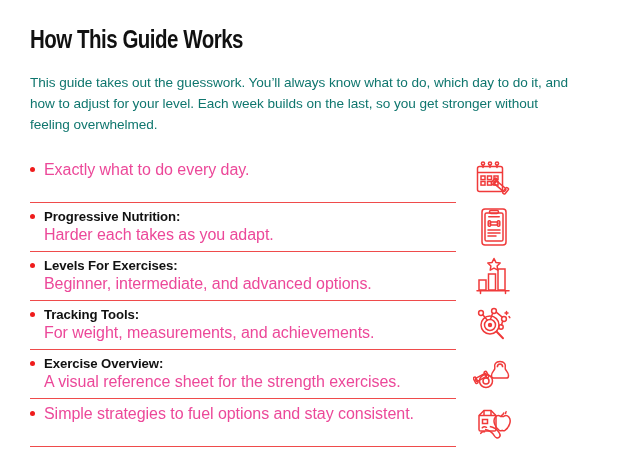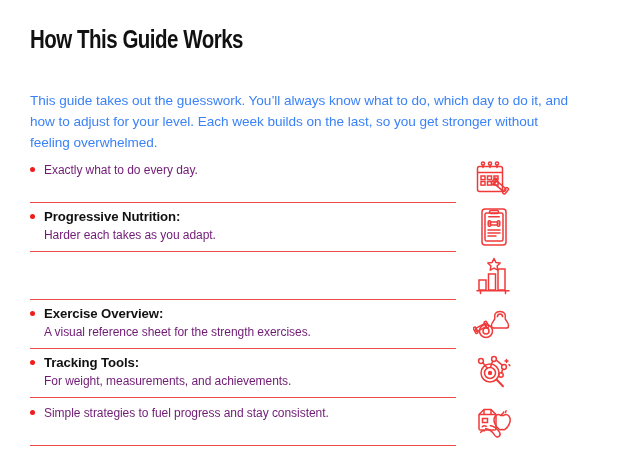--- a/index.html
+++ b/index.html
@@ -31,25 +31,25 @@
     line-height: 30px;
     letter-spacing: -0.6px;
     color: #111111;
     transform: scaleX(0.82);
     transform-origin: left center;
     white-space: nowrap;
   }
   .intro {
     position: absolute;
     left: 30px;
-    top: 90px;
+    top: 72px;
     width: 545px;
     font-size: 13.6px;
     line-height: 21px;
-    color: #3b82f6;
+    color: #0f766e;
     letter-spacing: -0.05px;
   }
   .list {
     position: absolute;
     left: 30px;
     top: 155px;
     width: 426px;
   }
   .item {
     position: relative;
@@ -72,22 +72,22 @@
     background: #ef1c1c;
   }
   .item-title {
     font-size: 13.2px;
     font-weight: bold;
     color: #111111;
     line-height: 17px;
     letter-spacing: -0.1px;
   }
   .item-desc {
-    font-size: 12px;
-    color: #701a75;
+    font-size: 16px;
+    color: #ec4899;
     line-height: 18px;
     letter-spacing: -0.05px;
     margin-top: 1px;
   }
   .item-icon {
     position: absolute;
     right: -60px;
     top: 50%;
     transform: translateY(-50%);
     width: 44px;
@@ -155,49 +155,33 @@
             <rect x="12" y="15" width="8" height="3" rx="1.2"></rect>
             <rect x="10.2" y="13.7" width="2.4" height="5.6" rx="1"></rect>
             <rect x="19.4" y="13.7" width="2.4" height="5.6" rx="1"></rect>
           </g>
           <path d="M10 23h12M10 26h12M10 29h8" stroke-linecap="round"></path>
         </svg>
       </div>
     </div>
 
     <div class="item">
+      <div class="item-text">
+        <span class="bullet"></span>
+        <div class="item-title">Levels For Exercises:</div>
+        <div class="item-desc">Beginner, intermediate, and advanced options.</div>
+      </div>
       <div class="item-icon">
         <svg width="38" height="40" viewBox="0 0 38 40" fill="none" stroke="#f03a3a" stroke-width="1.5">
           <path d="M19 2.5l1.9 3.9 4.3.6-3.1 3 .7 4.2-3.8-2-3.8 2 .7-4.2-3.1-3 4.3-.6z" stroke-linejoin="round"></path>
           <rect x="4" y="24" width="7" height="10"></rect>
           <rect x="13.5" y="18" width="7" height="16"></rect>
           <rect x="23" y="13" width="7" height="21"></rect>
           <path d="M2 34.8h32" stroke-linecap="round"></path>
           <path d="M5.5 34.8v2.6M30.5 34.8v2.6" stroke-linecap="round"></path>
-        </svg>
-      </div>
-    </div>
-
-    <div class="item">
-      <div class="item-text">
-        <span class="bullet"></span>
-        <div class="item-title">Exercise Overview:</div>
-        <div class="item-desc">A visual reference sheet for the strength exercises.</div>
-      </div>
-      <div class="item-icon">
-        <svg width="42" height="38" viewBox="0 0 42 38" fill="none" stroke="#f03a3a" stroke-width="1.5">
-          <path d="M27 6.5c-4.4 0-6 3-5.2 6.1.4 1.5-.5 2.3-1.3 3.3-1.3 1.6-2 3.2-2 5 0 1.3 1 2.2 2.3 2.2h12.4c1.3 0 2.3-.9 2.3-2.2 0-1.8-.7-3.4-2-5-.8-1-1.7-1.8-1.3-3.3.8-3.1-.8-6.1-5.2-6.1z"></path>
-          <path d="M24.3 12.2c0-2 1.2-3.3 2.7-3.3s2.7 1.3 2.7 3.3"></path>
-          <circle cx="13" cy="26" r="6.5"></circle>
-          <circle cx="13" cy="26" r="3"></circle>
-          <g transform="rotate(-28 9 22)">
-            <rect x="2" y="20.2" width="12" height="3.4" rx="1.3"></rect>
-            <rect x="0.6" y="18.6" width="2.6" height="6.6" rx="1"></rect>
-            <rect x="12.8" y="18.6" width="2.6" height="6.6" rx="1"></rect>
-          </g>
         </svg>
       </div>
     </div>
 
     <div class="item">
       <div class="item-text">
         <span class="bullet"></span>
         <div class="item-title">Tracking Tools:</div>
         <div class="item-desc">For weight, measurements, and achievements.</div>
       </div>
@@ -213,21 +197,42 @@
           <circle cx="28" cy="22" r="2.2"></circle>
           <path d="M9.8 9.7l4.6 5.5M19.6 8.2l-2 5.8M23.2 7.2l6 5M29.7 16.1l-1.2 3.8" stroke-linecap="round"></path>
           <path d="M33.5 6.5v3M32 8h3M36 11.5l.8 1.2" stroke-linecap="round"></path>
         </svg>
       </div>
     </div>
 
     <div class="item">
       <div class="item-text">
         <span class="bullet"></span>
-        <div class="item-desc">Simple strategies to fuel progress and stay consistent.</div>
+        <div class="item-title">Exercise Overview:</div>
+        <div class="item-desc">A visual reference sheet for the strength exercises.</div>
+      </div>
+      <div class="item-icon">
+        <svg width="42" height="38" viewBox="0 0 42 38" fill="none" stroke="#f03a3a" stroke-width="1.5">
+          <path d="M27 6.5c-4.4 0-6 3-5.2 6.1.4 1.5-.5 2.3-1.3 3.3-1.3 1.6-2 3.2-2 5 0 1.3 1 2.2 2.3 2.2h12.4c1.3 0 2.3-.9 2.3-2.2 0-1.8-.7-3.4-2-5-.8-1-1.7-1.8-1.3-3.3.8-3.1-.8-6.1-5.2-6.1z"></path>
+          <path d="M24.3 12.2c0-2 1.2-3.3 2.7-3.3s2.7 1.3 2.7 3.3"></path>
+          <circle cx="13" cy="26" r="6.5"></circle>
+          <circle cx="13" cy="26" r="3"></circle>
+          <g transform="rotate(-28 9 22)">
+            <rect x="2" y="20.2" width="12" height="3.4" rx="1.3"></rect>
+            <rect x="0.6" y="18.6" width="2.6" height="6.6" rx="1"></rect>
+            <rect x="12.8" y="18.6" width="2.6" height="6.6" rx="1"></rect>
+          </g>
+        </svg>
+      </div>
+    </div>
+
+    <div class="item">
+      <div class="item-text">
+        <span class="bullet"></span>
+        <div class="item-desc">Simple strategies to fuel options and stay consistent.</div>
       </div>
       <div class="item-icon">
         <svg width="42" height="40" viewBox="0 0 42 40" fill="none" stroke="#f03a3a" stroke-width="1.5">
           <path d="M6 12.5l5-5h7l5 5v14a1.6 1.6 0 0 1-1.6 1.6H7.6A1.6 1.6 0 0 1 6 26.5z"></path>
           <path d="M6 12.5h17M11 7.5v5M18 7.5v5"></path>
           <path d="M9.5 16.5h5v4h-5z"></path>
           <path d="M31 9.5c-.6 2-1.8 3.2-3.4 3.8"></path>
           <path d="M33.5 8.2c-1.2 1.3-1 3-1 3"></path>
           <path d="M27.6 13.5c-1.5-1.2-3.8-1.1-5.2.5-1.5 1.7-1.7 4.4-.8 7 .9 2.7 2.8 5.3 4.6 6.4 1 .6 2 .5 2.9-.1.9.6 1.9.7 2.9.1 1.8-1.1 3.7-3.7 4.6-6.4.9-2.6.7-5.3-.8-7-1.4-1.6-3.7-1.7-5.2-.5z"></path>
           <path d="M12 26.5c4 .5 7.5 3 9.5 6.5 1 1.8 3 2.5 4.5 1.4 1.3-1 1.3-2.8.4-4.2-2.2-3.6-5.8-6-9.6-6.6"></path>

